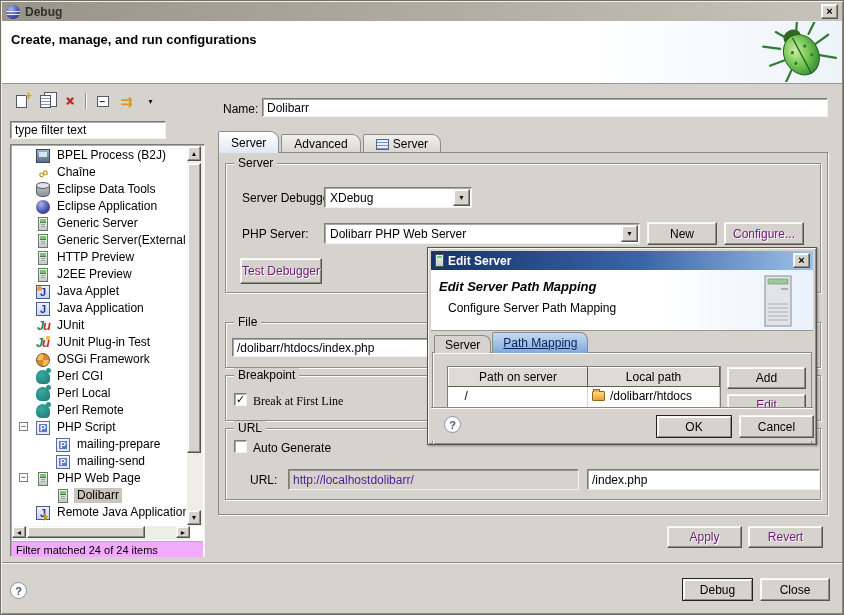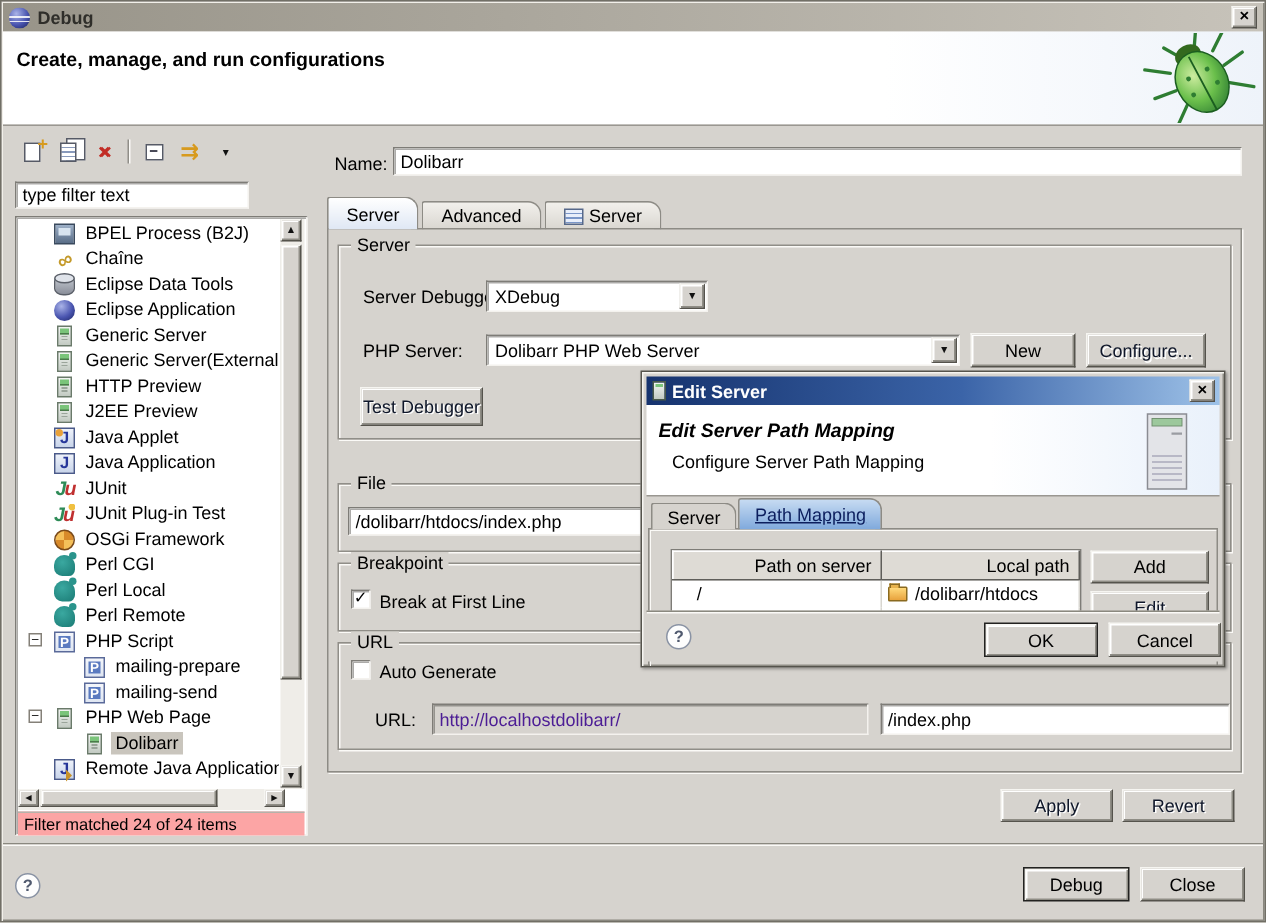--- a/index.html
+++ b/index.html
@@ -13,21 +13,21 @@
   .eclipse-logo{width:14px;height:14px;border-radius:50%;background:
      linear-gradient(transparent 42%,rgba(255,255,255,.85) 42% 50%,transparent 50% 62%,rgba(255,255,255,.85) 62% 70%,transparent 70%),
      radial-gradient(circle at 35% 30%,#aab4e8,#4a55b0 55%,#141c56);}
   .xbtn{width:17px;height:15px;margin-left:auto;display:flex;align-items:center;justify-content:center;background:#d6d3ce;border:1px solid;border-color:#f6f5f1 #55534c #55534c #f6f5f1;box-shadow:inset -1px -1px 0 #8f8d85,inset 1px 1px 0 #fff;font-size:11px;font-weight:bold;line-height:1;}
   .banner{position:absolute;left:2px;top:21px;right:2px;height:63px;background:linear-gradient(90deg,#ffffff 70%,#eef3fa);border-bottom:1px solid #9a9791;}
   .banner-title{position:absolute;left:9px;top:11px;font-size:13px;font-weight:bold;}
   
   .sunk{background:#fff;border:1px solid;border-color:#7e7c77 #f4f2ee #f4f2ee #7e7c77;box-shadow:inset 1px 1px 0 rgba(70,68,64,.45);}
   .btn{display:flex;align-items:center;justify-content:center;background:#d6d3ce;border:1px solid;border-color:#f6f5f1 #55534c #55534c #f6f5f1;box-shadow:inset -1px -1px 0 #8f8d85,inset 1px 1px 0 #fff;font-size:12px;color:#000;}
   .btn.default{border:1px solid #222220;box-shadow:inset 1px 1px 0 #f6f5f1,inset -1px -1px 0 #8f8d85,inset 2px 2px 0 #fff;}
-  .btn.disabled{color:#0f172a;text-shadow:1px 1px 0 #fff;}
+  .btn.disabled{color:#701a75;text-shadow:1px 1px 0 #fff;}
   .group{position:absolute;border:1px solid #908e88;box-shadow:1px 1px 0 #fbfaf7, inset 1px 1px 0 #fbfaf7;}
   .legend{position:absolute;top:-8px;left:8px;background:#d6d3ce;padding:0 4px;font-size:12px;line-height:14px;}
   .combo{position:absolute;background:#fff;border:1px solid;border-color:#7e7c77 #f4f2ee #f4f2ee #7e7c77;box-shadow:inset 1px 1px 0 rgba(70,68,64,.45);display:flex;align-items:center;padding-left:5px;font-size:12px;}
   .combo .cbtn{position:absolute;right:1px;top:1px;bottom:1px;width:17px;background:#d6d3ce;border:1px solid;border-color:#f6f5f1 #55534c #55534c #f6f5f1;box-shadow:inset -1px -1px 0 #8f8d85,inset 1px 1px 0 #fff;display:flex;align-items:center;justify-content:center;font-size:7px;color:#111;}
   .cb{width:13px;height:13px;background:#fff;border:1px solid;border-color:#7e7c77 #f4f2ee #f4f2ee #7e7c77;box-shadow:inset 1px 1px 0 rgba(70,68,64,.45);display:inline-flex;align-items:center;justify-content:center;font-size:11px;font-weight:bold;line-height:1;}
   .help-circle{width:17px;height:17px;border-radius:50%;border:1px solid #8a93a4;color:#4f596e;font-size:11px;font-weight:bold;display:flex;align-items:center;justify-content:center;background:#fdfdfd;}
   input{outline:none;}
   .txt{border:none;background:transparent;width:100%;height:100%;font-size:12px;padding:0 4px;color:#000;}
   .txt:disabled{color:#4c1d95;}
   
@@ -79,21 +79,21 @@
   .i-php{background:linear-gradient(#f4f6fa,#dfe6f2);border:1px solid #5a6a9a;}
   .i-php::after{content:'P';position:absolute;inset:2px;background:#5a7ac0;color:#fff;font-weight:bold;font-size:9px;line-height:9px;text-align:center;}
   .i-rjava{background:linear-gradient(#eef2fa,#c8d4ea);border:1px solid #4a5a8a;}
   .i-rjava::before{content:'J';position:absolute;inset:0;color:#27379a;font-weight:bold;font-size:11px;line-height:13px;text-align:center;}
   .i-rjava::after{content:'';position:absolute;bottom:-2px;right:-3px;width:0;height:0;border:4px solid transparent;border-left-color:#c8922a;}
   
   .vscroll{position:absolute;right:1px;top:1px;width:16px;height:380px;background:#efede8;}
   .hscroll{position:absolute;left:1px;top:381px;height:14px;width:178px;background:#efede8;}
   .sbtn{position:absolute;background:#d6d3ce;border:1px solid;border-color:#f6f5f1 #55534c #55534c #f6f5f1;box-shadow:inset -1px -1px 0 #8f8d85,inset 1px 1px 0 #fff;display:flex;align-items:center;justify-content:center;font-size:7px;color:#111;}
   .thumb{position:absolute;background:#d6d3ce;border:1px solid;border-color:#f6f5f1 #55534c #55534c #f6f5f1;box-shadow:inset -1px -1px 0 #8f8d85,inset 1px 1px 0 #fff;}
-  .statusline{position:absolute;left:1px;right:1px;top:396px;height:16px;background:#fca5a5;border-top:1px solid #b5b2ab;font-size:11px;padding:2px 16px 0 4px;white-space:nowrap;}
+  .statusline{position:absolute;left:1px;right:1px;top:396px;height:16px;background:#f0abfc;border-top:1px solid #b5b2ab;font-size:11px;padding:2px 16px 0 4px;white-space:nowrap;}
   
   .rightpanel{position:absolute;left:215px;top:88px;width:616px;height:474px;}
   .name-label{position:absolute;left:8px;top:14px;}
   .tabstrip{position:absolute;left:3px;top:43px;height:22px;display:flex;align-items:flex-end;}
   .mtab{height:19px;border:1px solid #8d8b85;border-bottom:none;background:linear-gradient(#f2f0ec,#d9d6d0);border-radius:2px 9px 0 0;padding:0 12px;display:flex;align-items:center;margin-right:2px;position:relative;font-size:12px;gap:4px;}
   .mtab.active{height:22px;background:linear-gradient(#ffffff,#dfe7f4);z-index:3;}
   .common-ic{width:13px;height:11px;border:1px solid #56688a;background:repeating-linear-gradient(#e8eefa 0 2px,#7a96c8 2px 3px);}
   .content{position:absolute;left:3px;top:64px;width:610px;height:363px;border:1px solid #8d8b85;box-shadow:1px 1px 0 #fbfaf7;z-index:1;}
   .rowlab{position:absolute;font-size:12px;}
   .apply-revert .btn{position:absolute;width:75px;height:22px;}
@@ -106,21 +106,21 @@
   .dtitle .mini-server::before{content:'';position:absolute;left:1px;right:1px;top:1px;height:2px;background:#7ac47a;}
   .dheader{position:absolute;left:3px;top:22px;right:3px;height:61px;background:linear-gradient(90deg,#ffffff 60%,#e9f1fb);border-bottom:1px solid #9a9791;}
   .dheading{position:absolute;left:8px;top:9px;font-size:13px;font-weight:bold;font-style:italic;}
   .dsubheading{position:absolute;left:17px;top:31px;font-size:12px;}
   .dtabstrip{position:absolute;left:6px;top:84px;height:21px;display:flex;align-items:flex-end;z-index:2;}
   .dtab{height:18px;border:1px solid #8d8b85;border-bottom:none;background:#d6d3ce;border-radius:2px 8px 0 0;padding:0 10px;display:flex;align-items:center;font-size:12px;margin-right:1px;}
   .dtab.active{height:21px;background:linear-gradient(#c7dbf2,#7fa9dc);color:#0c1f5e;text-decoration:underline;}
   .dcontent{position:absolute;left:4px;top:104px;right:4px;height:100px;border:1px solid #8d8b85;box-shadow:inset 1px 1px 0 #fbfaf7;}
   .maptable{position:absolute;left:19px;top:118px;width:274px;height:60px;background:#fff;border:1px solid #7e7c77;}
   .maptable table{border-collapse:collapse;width:100%;font-size:12px;}
-  .maptable th{background:#dedbd5;border:1px solid;border-color:#fff #5f5e5a #5f5e5a #fff;font-weight:normal;text-align:right;padding:1px 6px;height:19px;font-size:12px;}
+  .maptable th{background:#dedbd5;border:1px solid;border-color:#fff #5f5e5a #5f5e5a #fff;font-weight:normal;text-align:center;padding:1px 6px;height:19px;font-size:12px;}
   .maptable td{border-right:1px solid #d8d6d0;padding:1px 4px;height:18px;vertical-align:middle;}
   .folder-ic{display:inline-block;width:13px;height:10px;background:linear-gradient(#ffd97a,#e8a33d);border:1px solid #8a6a20;border-radius:1px;position:relative;vertical-align:-1px;margin-right:5px;}
   .folder-ic::before{content:'';position:absolute;top:-3px;left:0;width:5px;height:2px;background:#e8b34d;border:1px solid #8a6a20;border-bottom:none;}
   .dbottom{position:absolute;left:3px;right:3px;bottom:3px;height:34px;background:#d6d3ce;border-top:1px solid #8a887f;box-shadow:0 1px 0 #fbfaf7 inset;z-index:5;}
   .dialog .btn{position:absolute;}
 </style>
 </head>
 <body>
 
 <div class="frame"></div>
@@ -338,21 +338,21 @@
     <div class="group" style="left:6px;top:169px;width:596px;height:46px;">
       <span class="legend">File</span>
       <div class="sunk" style="position:absolute;left:6px;top:15px;width:582px;height:19px;">
         <input class="txt" value="/dolibarr/htdocs/index.php" style="">
       </div>
     </div>
 
     <div class="group" style="left:6px;top:222px;width:596px;height:46px;">
       <span class="legend">Breakpoint</span>
       <span class="cb" style="position:absolute;left:8px;top:17px;">✓</span>
-      <span class="rowlab" style="left:27px;top:18px;">Break at First Line</span>
+      <span class="rowlab" style="left:27px;top:18px;font-family:Liberation Serif, serif;">Break at First Line</span>
     </div>
 
     <div class="group" style="left:6px;top:275px;width:596px;height:72px;">
       <span class="legend">URL</span>
       <span class="cb" style="position:absolute;left:8px;top:11px;"></span>
       <span class="rowlab" style="left:27px;top:12px;">Auto Generate</span>
       <span class="rowlab" style="left:24px;top:44px;">URL:</span>
       <div class="sunk" style="position:absolute;left:62px;top:40px;width:291px;height:21px;background:#d6d3ce;">
         <input class="txt" disabled="" value="http://localhostdolibarr/" style="">
       </div>

